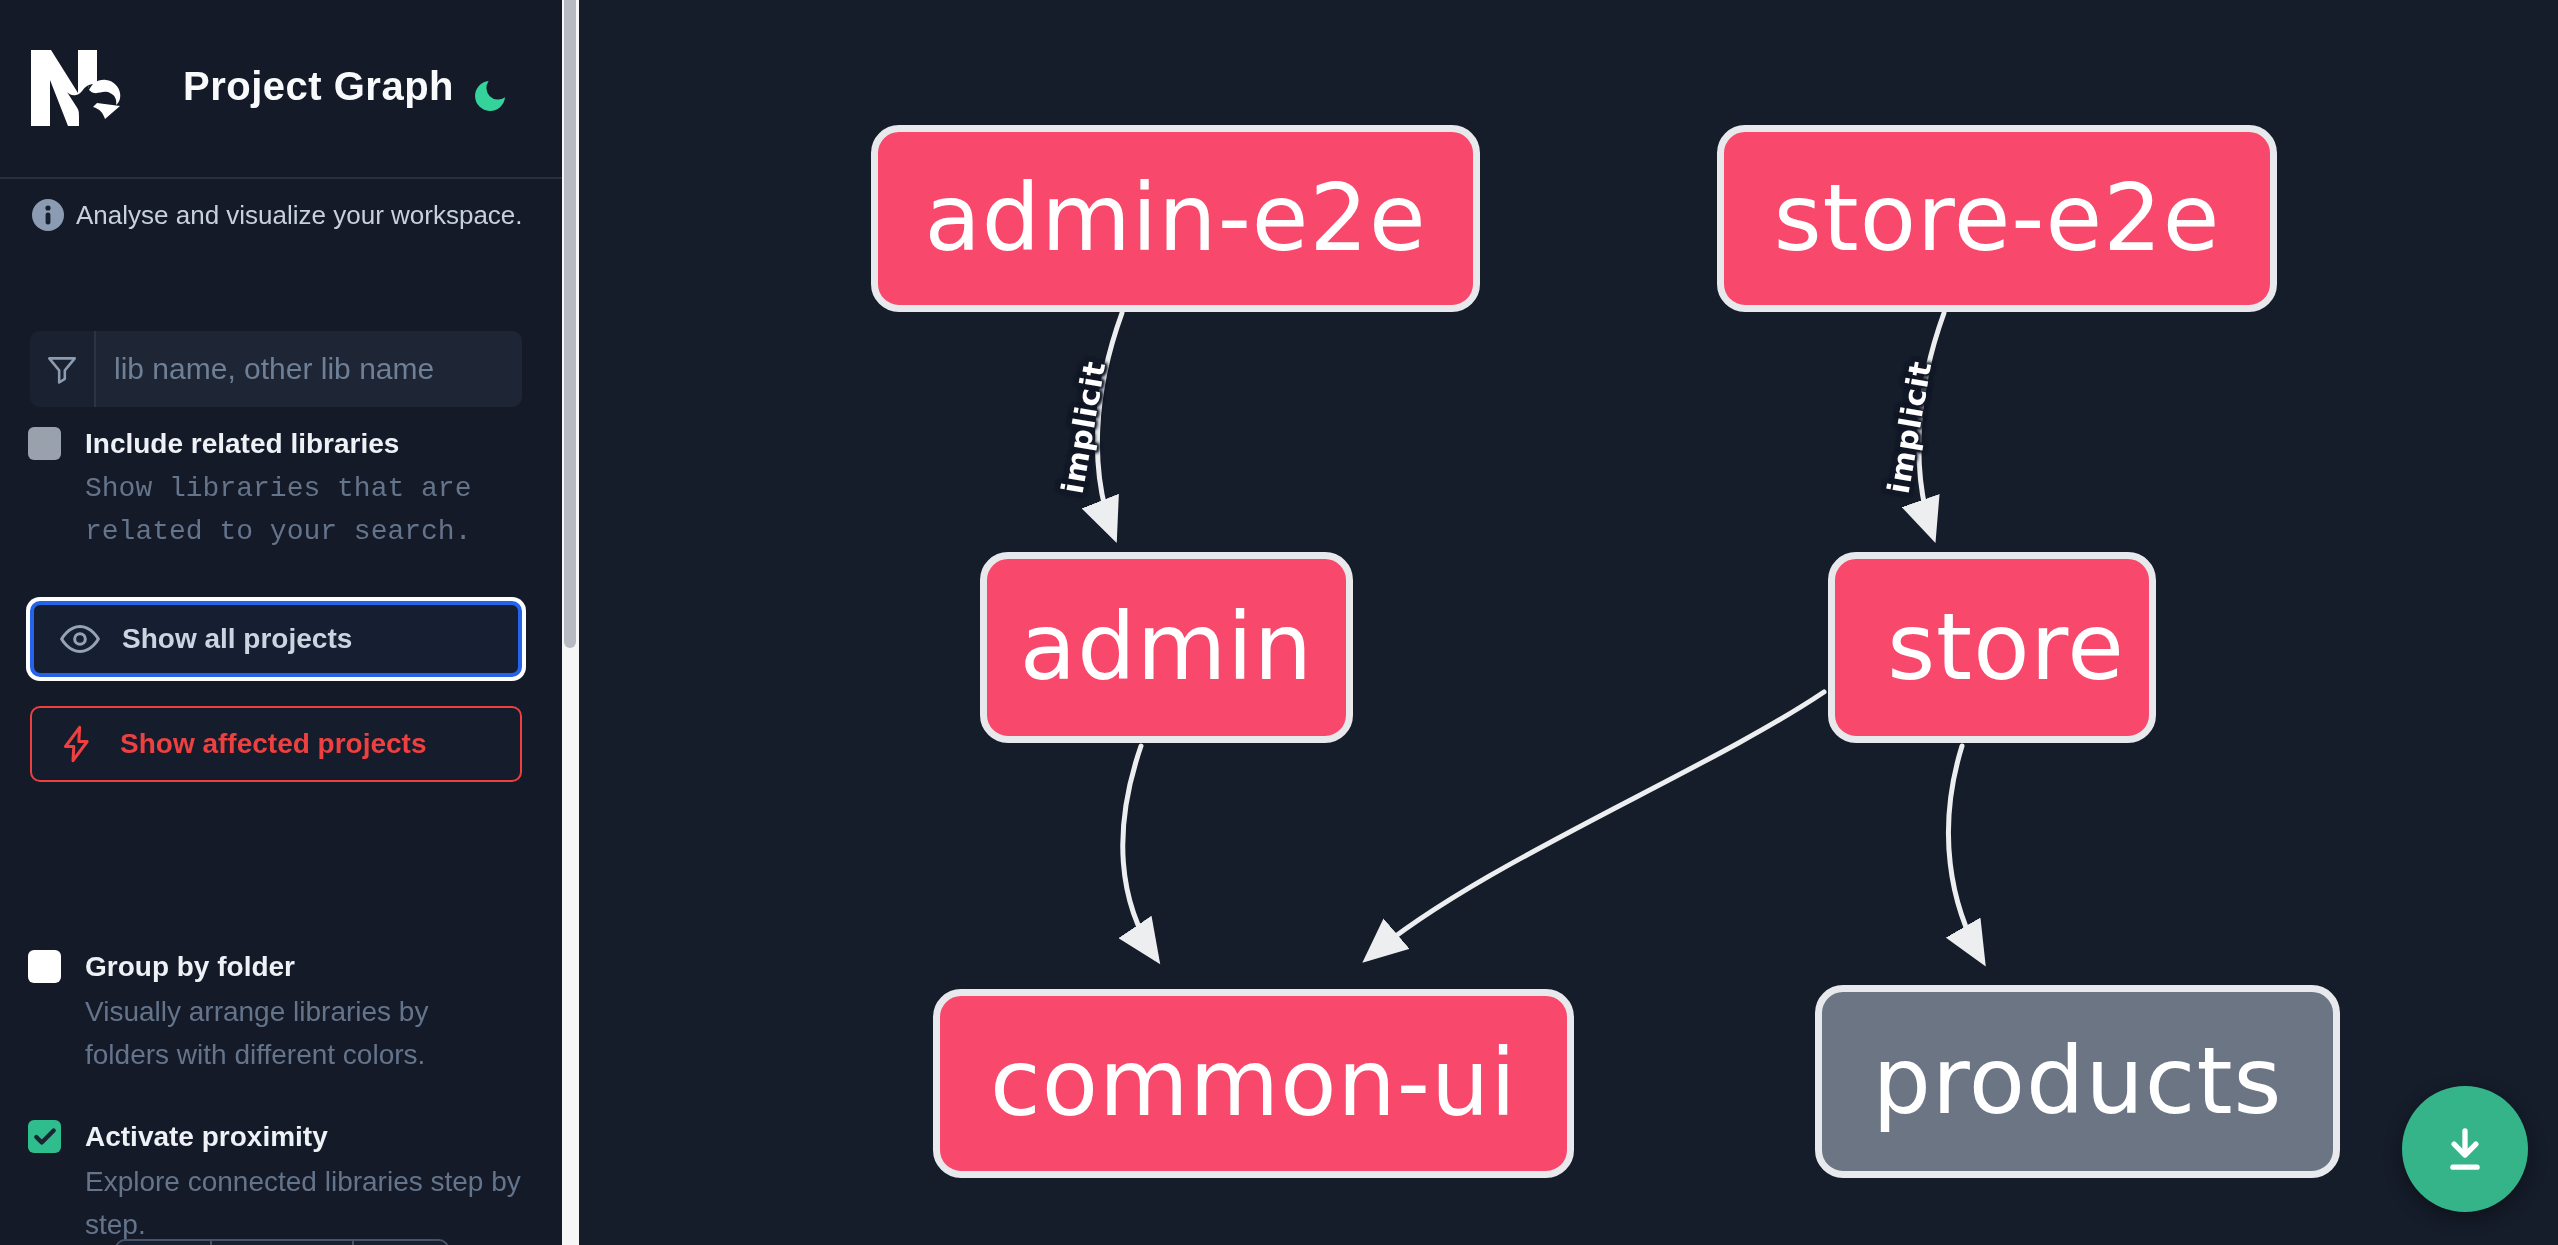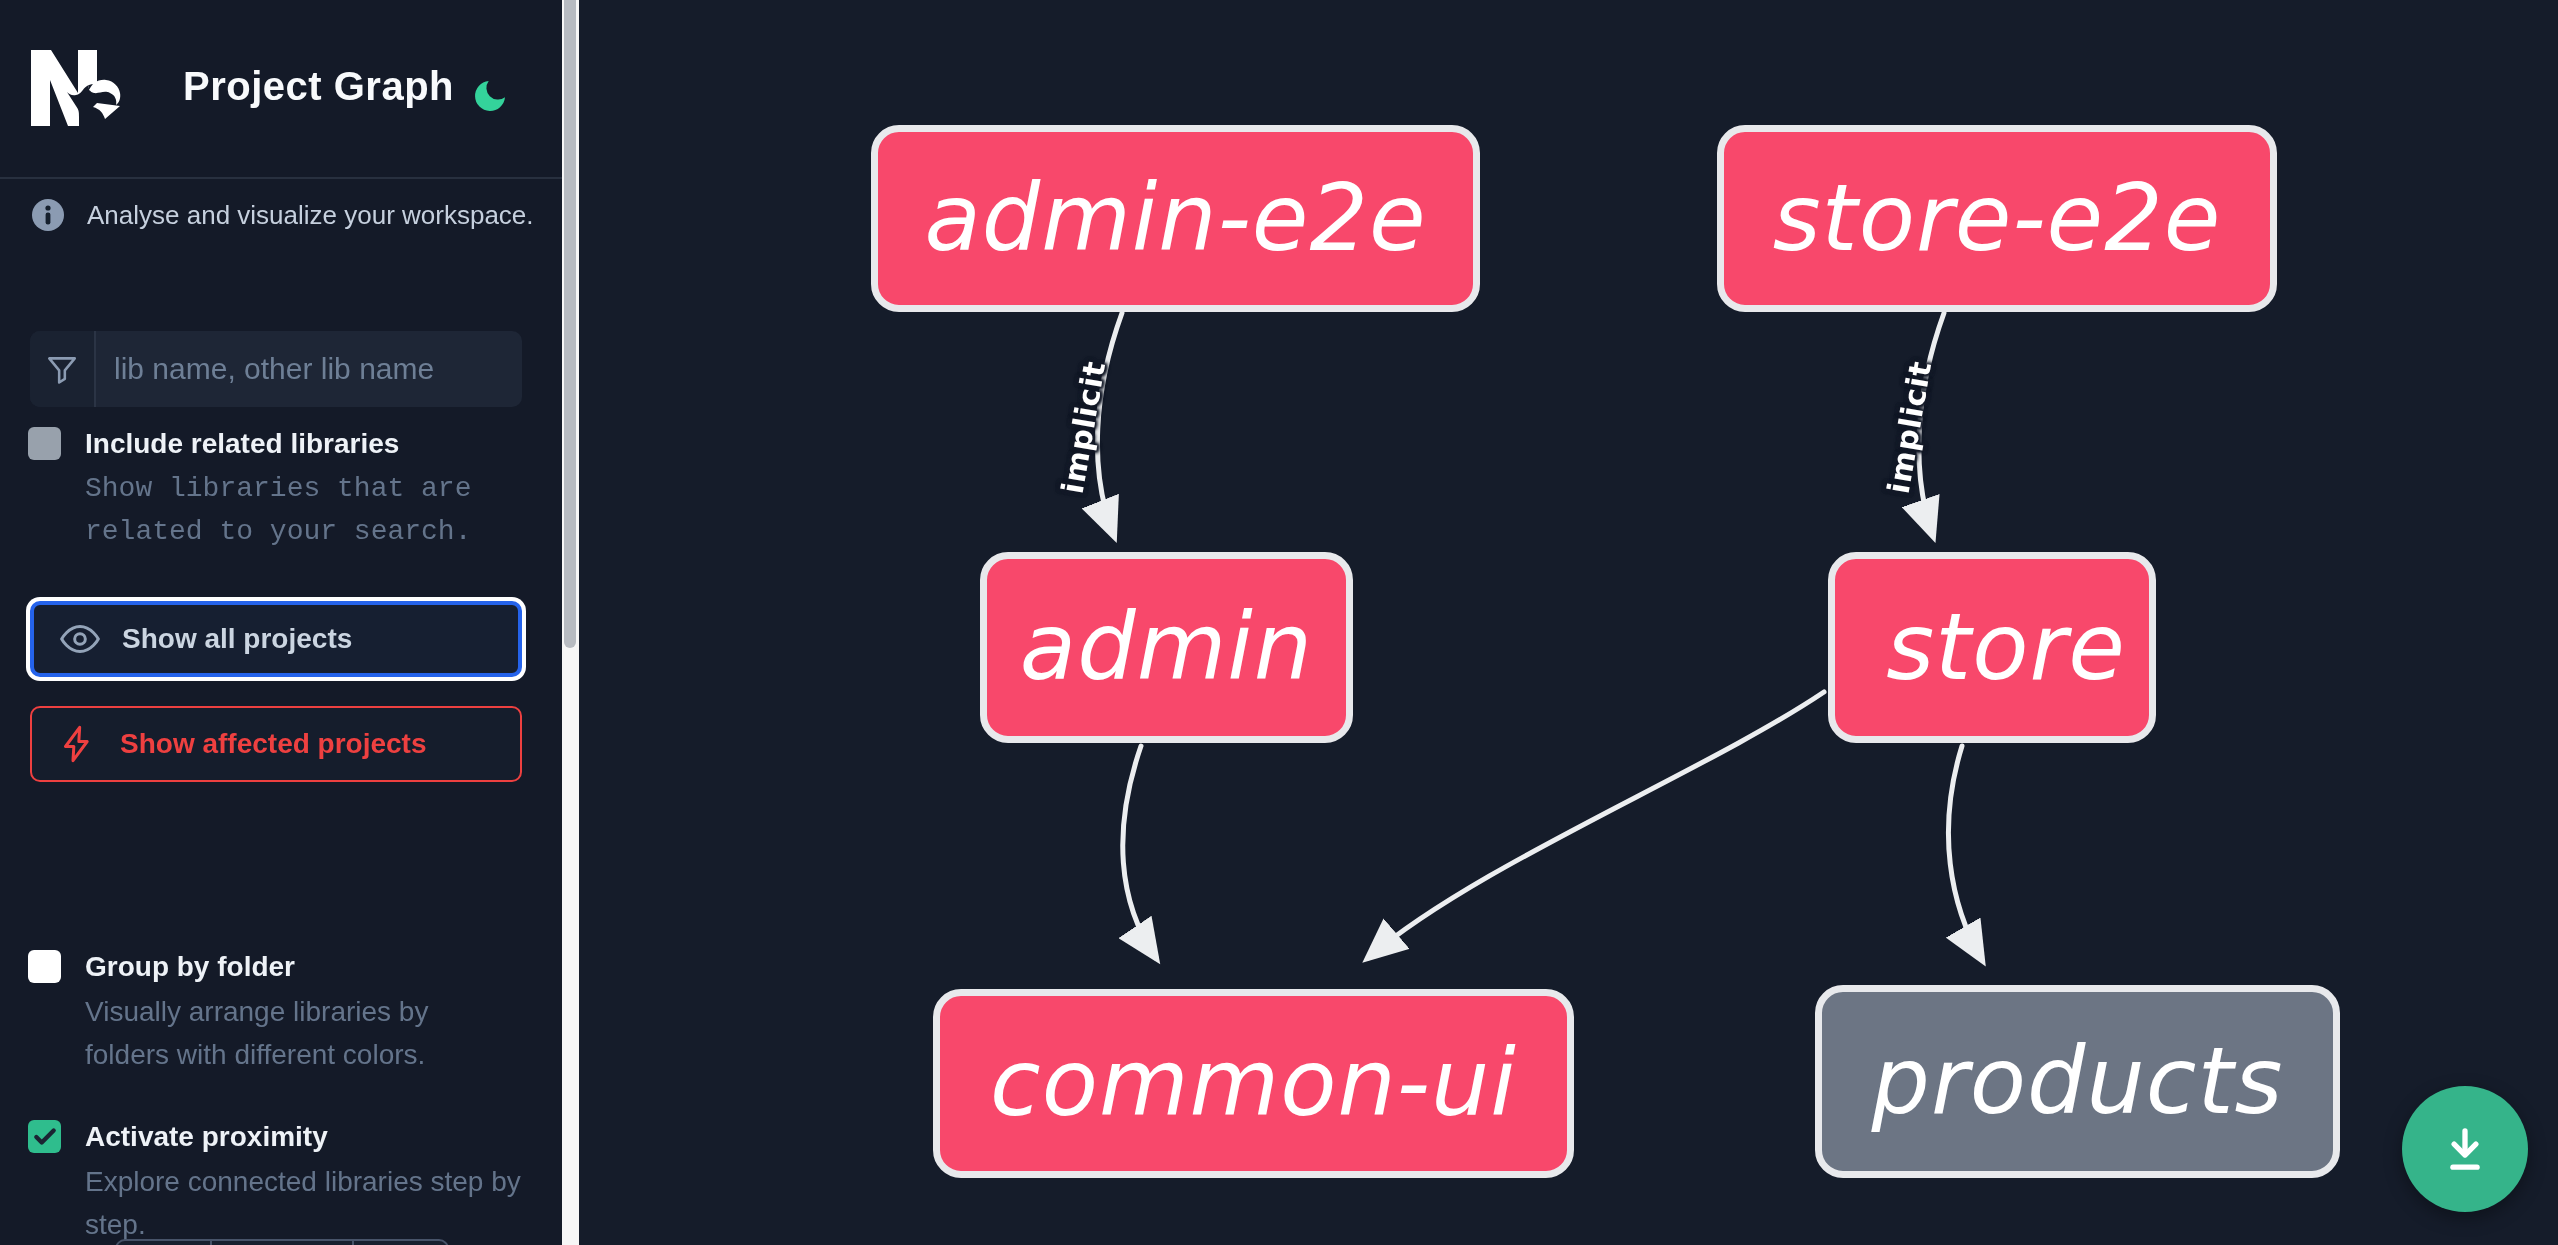--- a/index.html
+++ b/index.html
@@ -11,21 +11,21 @@
   
   .sidebar{position:absolute;left:0;top:0;width:562px;height:1245px;background:#141a28;}
   .sb-header{position:absolute;left:0;top:0;width:562px;height:177px;border-bottom:2px solid #28303f;display:flex;align-items:center;}
   .nx-logo{position:absolute;left:31px;top:50px;width:100px;height:76px;}
   .app-title{position:absolute;left:183px;top:64px;font-size:40px;font-weight:700;color:#f8fafc;letter-spacing:.5px;}
   .theme-toggle{position:absolute;left:470px;top:76px;width:40px;height:40px;cursor:pointer;}
   
   .sb-scroll-track{position:absolute;left:562px;top:0;width:17px;height:1245px;background:#f6f6f6;}
   .sb-scroll-thumb{position:absolute;left:2px;top:-12px;width:12px;height:660px;background:#b7bbc1;border-radius:8px;}
   
-  .tagline-row{position:absolute;left:31px;top:198px;display:flex;align-items:center;gap:22px;width:510px;}
+  .tagline-row{position:absolute;left:31px;top:198px;display:flex;align-items:center;gap:11px;width:510px;}
   .info-icon{width:34px;height:34px;flex:0 0 auto;}
   .tagline{font-size:26px;color:#c6d0de;}
   
   .search-box{position:absolute;left:30px;top:331px;width:492px;height:76px;background:#1e2636;border-radius:10px;display:flex;align-items:stretch;overflow:hidden;}
   .search-icon-cell{width:64px;background:#1a2231;border-right:2px solid #2b3445;display:flex;align-items:center;justify-content:center;flex:0 0 auto;}
   .search-input{flex:1;background:transparent;border:none;outline:none;color:#cbd5e1;font-size:30px;padding:0 0 0 18px;font-family:"Liberation Sans",sans-serif;}
   .search-input::placeholder{color:#6e7f96;}
   
   .check-block{position:absolute;left:28px;width:500px;}
   .check-row{display:flex;align-items:flex-start;gap:24px;}
@@ -43,21 +43,21 @@
   .btn-red .btn-label{color:#ee4040;}
   .btn-plain{border:2px solid #3e4a5d;}
   .btn-icon{width:40px;height:40px;flex:0 0 auto;}
   
   .segmented{position:absolute;left:115px;top:1239px;width:334px;height:26px;background:#18202f;border:2px solid #475369;border-bottom:none;border-radius:10px 10px 0 0;display:flex;box-sizing:border-box;}
   .segment{flex:0 0 auto;height:100%;cursor:pointer;}
   .segment + .segment{border-left:2px solid #475369;}
   
   .canvas{position:absolute;left:579px;top:0;width:1979px;height:1245px;background:#151c2a;}
   .edges-svg{position:absolute;left:0;top:0;}
-  .gnode{position:absolute;display:flex;align-items:center;justify-content:center;border:7px solid #e8e9ec;border-radius:28px;box-sizing:border-box;cursor:pointer;font-family:"DejaVu Sans",sans-serif;font-style:italic;}
+  .gnode{position:absolute;display:flex;align-items:center;justify-content:center;border:7px solid #e8e9ec;border-radius:28px;box-sizing:border-box;cursor:pointer;font-family:"DejaVu Sans",sans-serif;}
   .gnode .nlabel{color:#ffffff;font-size:92px;letter-spacing:1px;}
   .gnode.affected{background:#f8486b;}
   .gnode.default{background:#6c7584;}
   .edge-label{position:absolute;width:260px;height:44px;display:flex;align-items:center;justify-content:center;
     color:#ffffff;font-size:30px;font-weight:700;letter-spacing:1px;font-family:"DejaVu Sans",sans-serif;
     text-shadow:0 0 5px #141a28,0 0 5px #141a28,0 0 6px #141a28,2px 2px 3px #141a28,-2px -2px 3px #141a28,2px -2px 3px #141a28,-2px 2px 3px #141a28;}
   
   .fab{position:absolute;left:2402px;top:1086px;width:126px;height:126px;border-radius:50%;background:#35b48a;display:flex;align-items:center;justify-content:center;cursor:pointer;box-shadow:0 6px 18px rgba(0,0,0,.35);}
 </style>
 </head>

